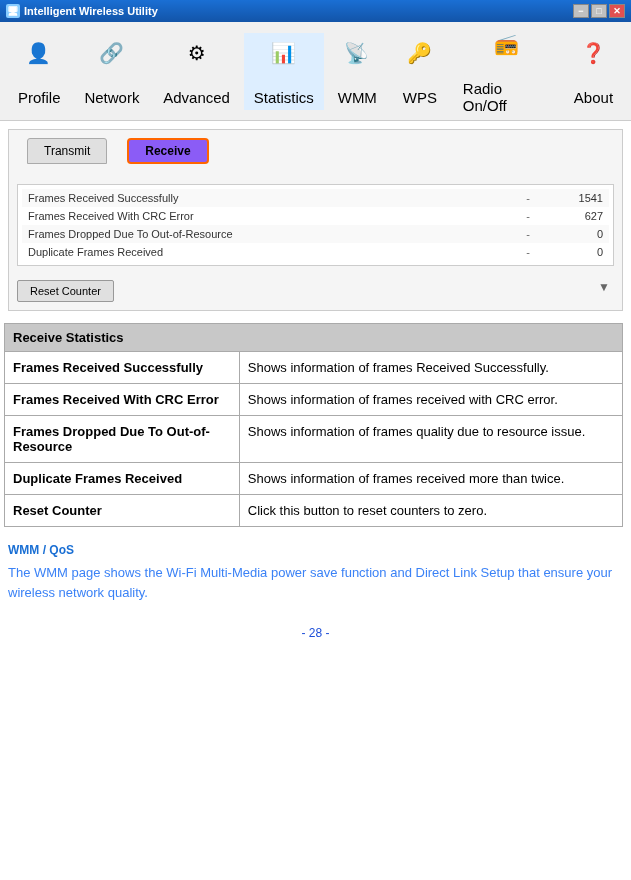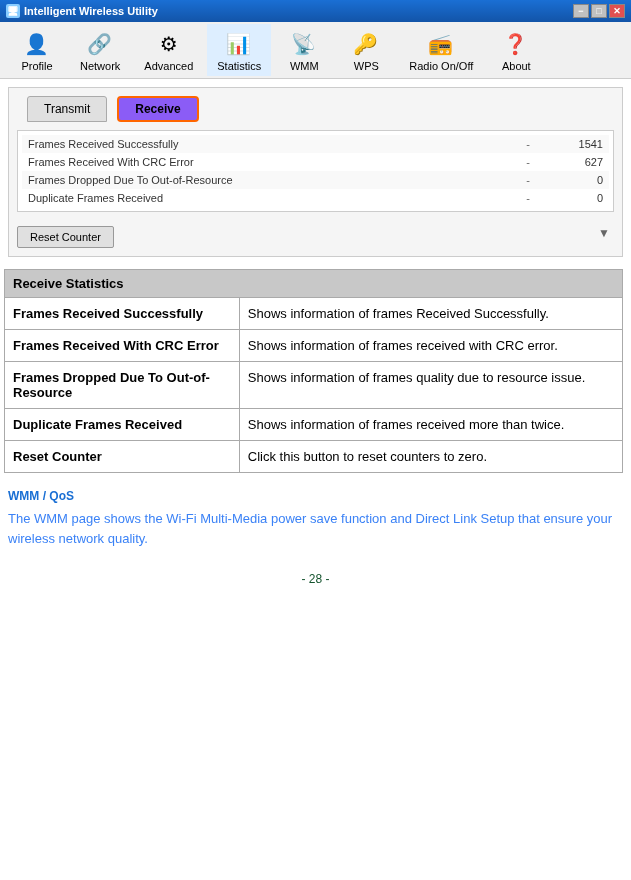--- a/index.html
+++ b/index.html
@@ -74,37 +74,37 @@
     }
     .toolbar-icon {
       width: 32px;
       height: 32px;
       display: flex;
       align-items: center;
       justify-content: center;
       font-size: 20px;
     }
     .toolbar-label {
-      font-size: 11px;
-      margin-top: 0;
+      font-size: 15px;
+      margin-top: 20px;
     }
 
     
     .main-content {
       background: #f5f5f5;
       border: 1px solid #ccc;
       margin: 8px;
       padding: 8px;
     }
 
     
     .tab-row {
       display: flex;
-      gap: 10px;
-      margin-bottom: 8px;
+      gap: 20px;
+      margin-bottom: 20px;
       padding-left: 10px;
     }
     .tab-btn {
       padding: 4px 16px;
       font-size: 12px;
       border: 1px solid #aaa;
       background: #e0e0e0;
       cursor: pointer;
       border-radius: 3px 3px 0 0;
     }
@@ -205,21 +205,21 @@
     .wmm-desc {
       font-size: 13px;
       line-height: 1.5;
       color: #3b82f6;
     }
 
     
     .page-number {
       text-align: center;
       font-size: 12px;
-      color: #14532d;
+      color: #1d4ed8;
       margin-top: 24px;
       padding-bottom: 12px;
     }
   </style>
 </head>
 <body>
 
 <div class="title-bar">
   <div class="title-bar-left">
     <span class="title-bar-icon">🖥</span>

